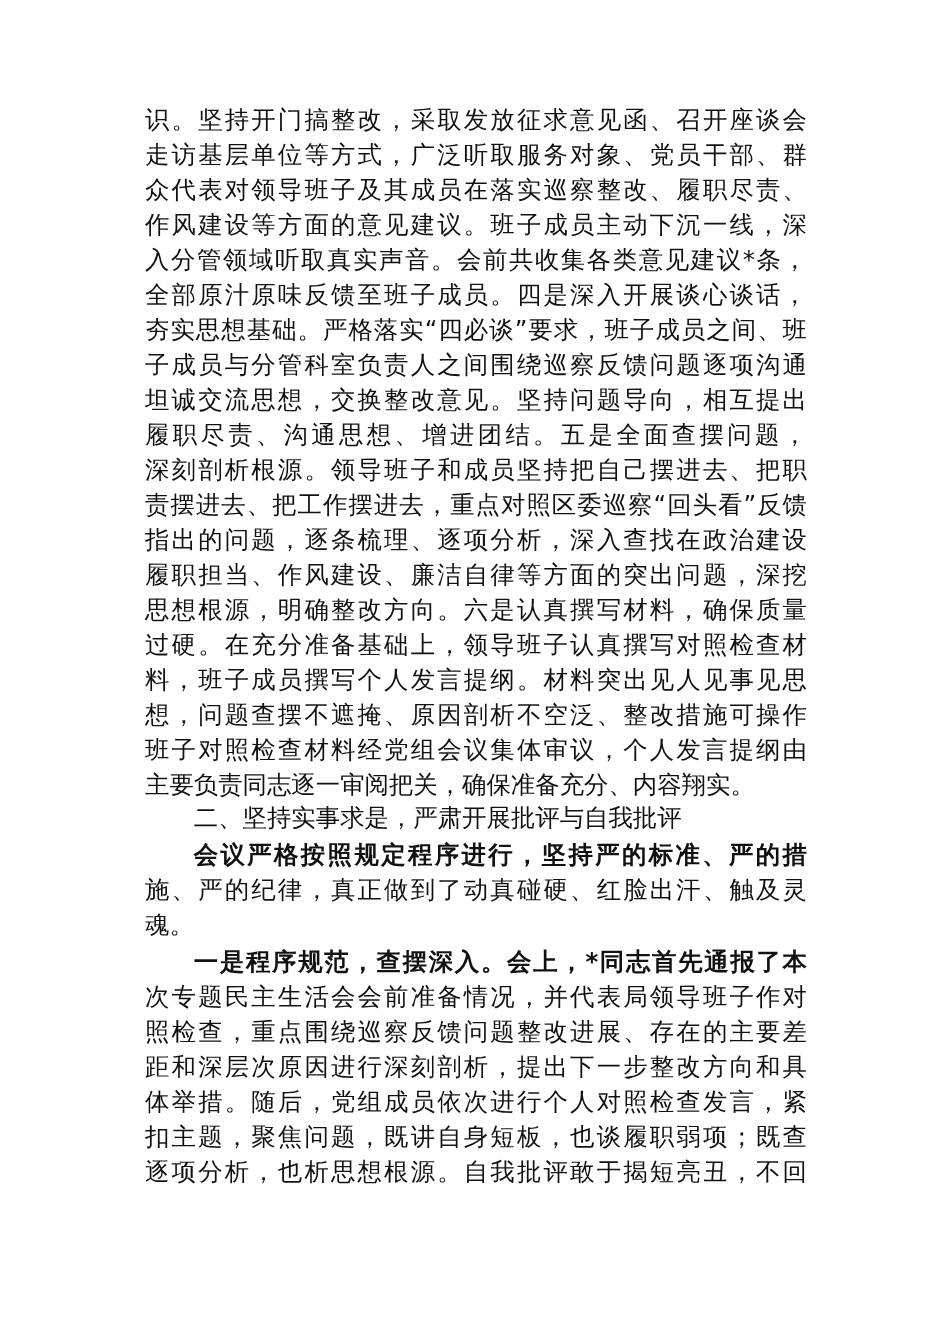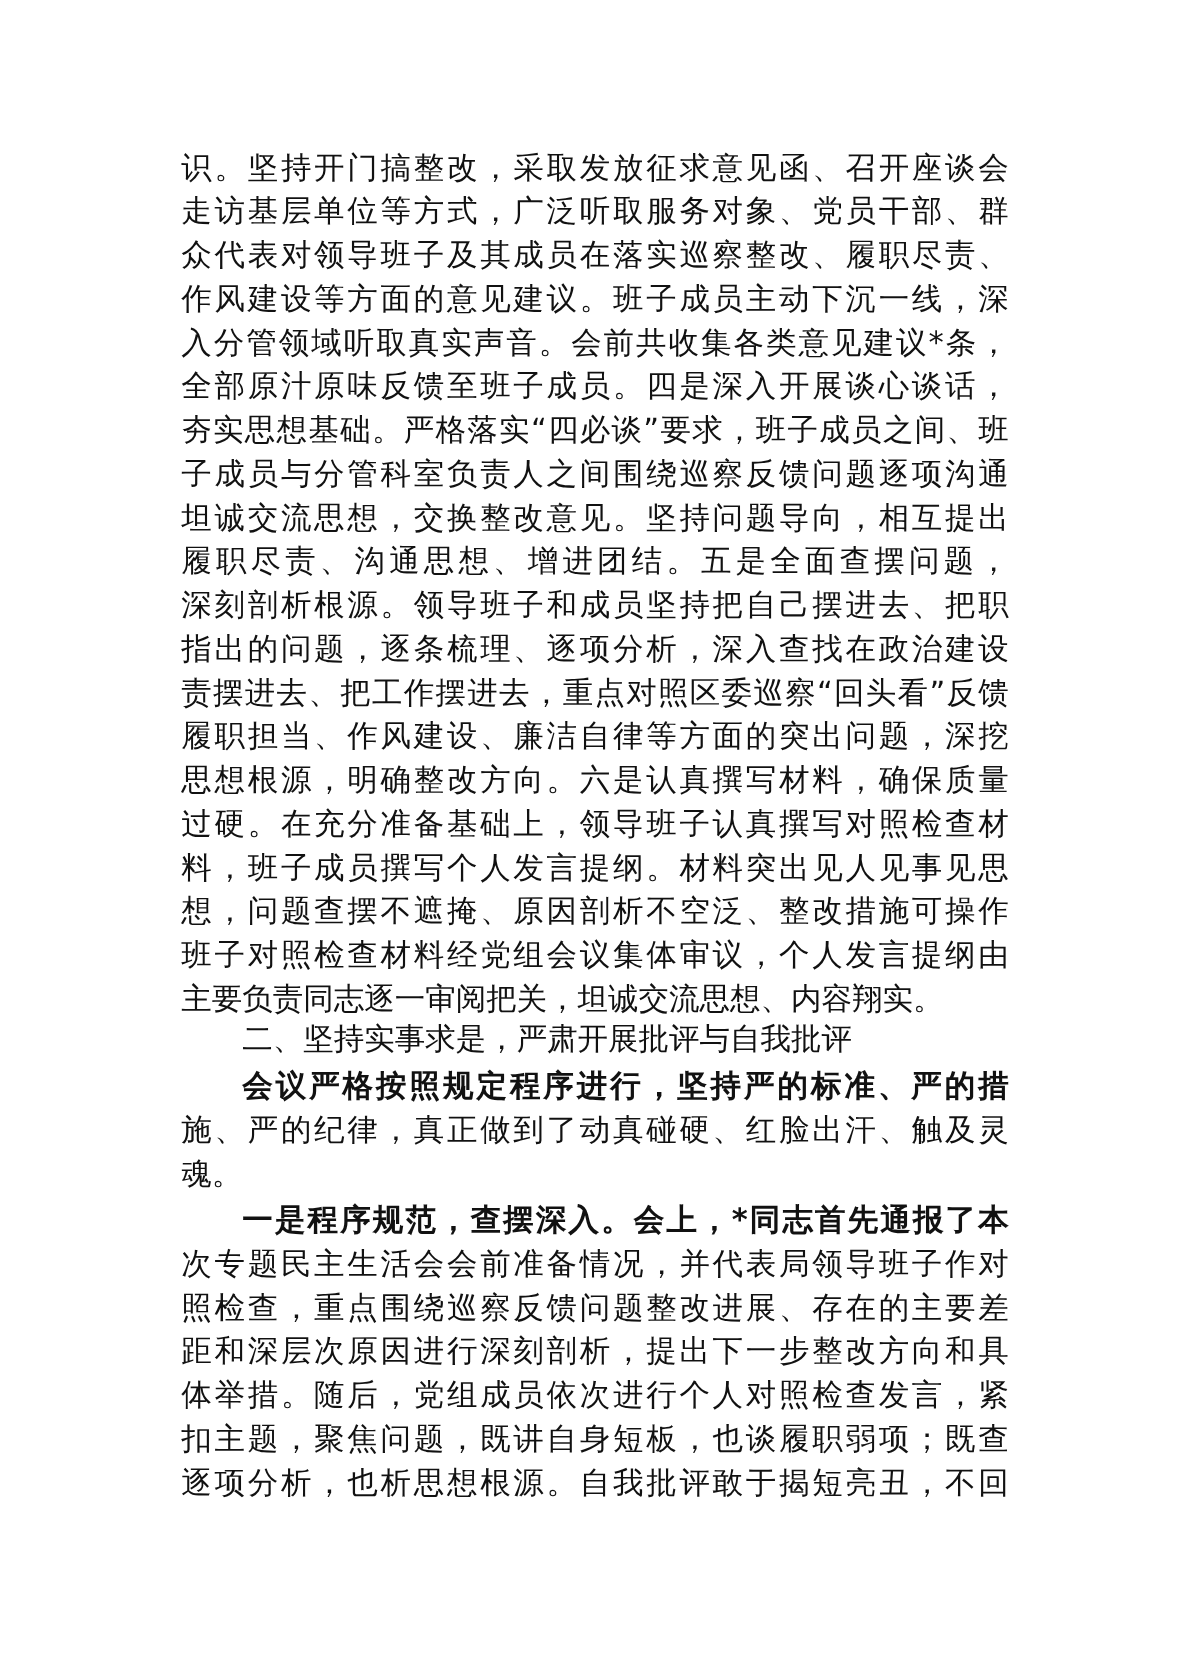--- a/index.html
+++ b/index.html
@@ -9,21 +9,21 @@
   }
   body {
     width: 950px;
     height: 1344px;
     position: relative;
     overflow: hidden;
   }
   .page {
     position: absolute;
     left: 145px;
-    top: 116px;
+    top: 102px;
     width: 662px;
     font-family: "DejaVu Sans", "Liberation Sans", sans-serif;
     font-size: 24.4px;
     line-height: 35px;
     color: #111111;
   }
   .para {
     margin: 0;
     text-align: justify;
     text-justify: inter-character;
@@ -61,29 +61,29 @@
     <span class="line">走访基层单位等方式，广泛听取服务对象、党员干部、群</span>
     <span class="line">众代表对领导班子及其成员在落实巡察整改、履职尽责、</span>
     <span class="line">作风建设等方面的意见建议。班子成员主动下沉一线，深</span>
     <span class="line">入分管领域听取真实声音。会前共收集各类意见建议*条，</span>
     <span class="line">全部原汁原味反馈至班子成员。四是深入开展谈心谈话，</span>
     <span class="line">夯实思想基础。严格落实“四必谈”要求，班子成员之间、班</span>
     <span class="line">子成员与分管科室负责人之间围绕巡察反馈问题逐项沟通</span>
     <span class="line">坦诚交流思想，交换整改意见。坚持问题导向，相互提出</span>
     <span class="line">履职尽责、沟通思想、增进团结。五是全面查摆问题，</span>
     <span class="line">深刻剖析根源。领导班子和成员坚持把自己摆进去、把职</span>
+    <span class="line">责摆进去、把工作摆进去，重点对照区委巡察“回头看”反馈</span>
     <span class="line">指出的问题，逐条梳理、逐项分析，深入查找在政治建设</span>
-    <span class="line">责摆进去、把工作摆进去，重点对照区委巡察“回头看”反馈</span>
     <span class="line">履职担当、作风建设、廉洁自律等方面的突出问题，深挖</span>
     <span class="line">思想根源，明确整改方向。六是认真撰写材料，确保质量</span>
     <span class="line">过硬。在充分准备基础上，领导班子认真撰写对照检查材</span>
     <span class="line">料，班子成员撰写个人发言提纲。材料突出见人见事见思</span>
     <span class="line">想，问题查摆不遮掩、原因剖析不空泛、整改措施可操作</span>
     <span class="line">班子对照检查材料经党组会议集体审议，个人发言提纲由</span>
-    <span class="line last">主要负责同志逐一审阅把关，坦诚交流思想、内容翔实。</span>
+    <span class="line last">主要负责同志逐一审阅把关，确保准备充分、内容翔实。</span>
   </div>
 
   <p class="heading">二、坚持实事求是，严肃开展批评与自我批评</p>
 
   <div class="para">
     <span class="line indent">会议严格按照规定程序进行，坚持严的标准、严的措</span>
     <span class="line">施、严的纪律，真正做到了动真碰硬、红脸出汗、触及灵</span>
     <span class="line last">魂。</span>
   </div>
 

